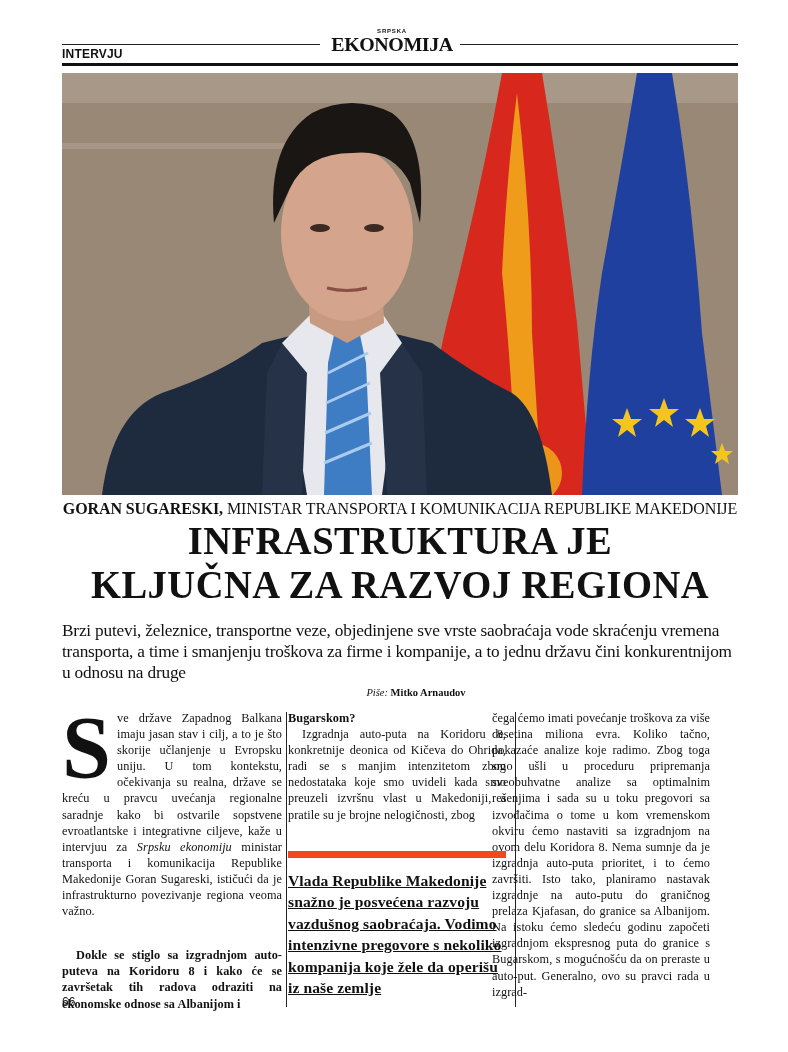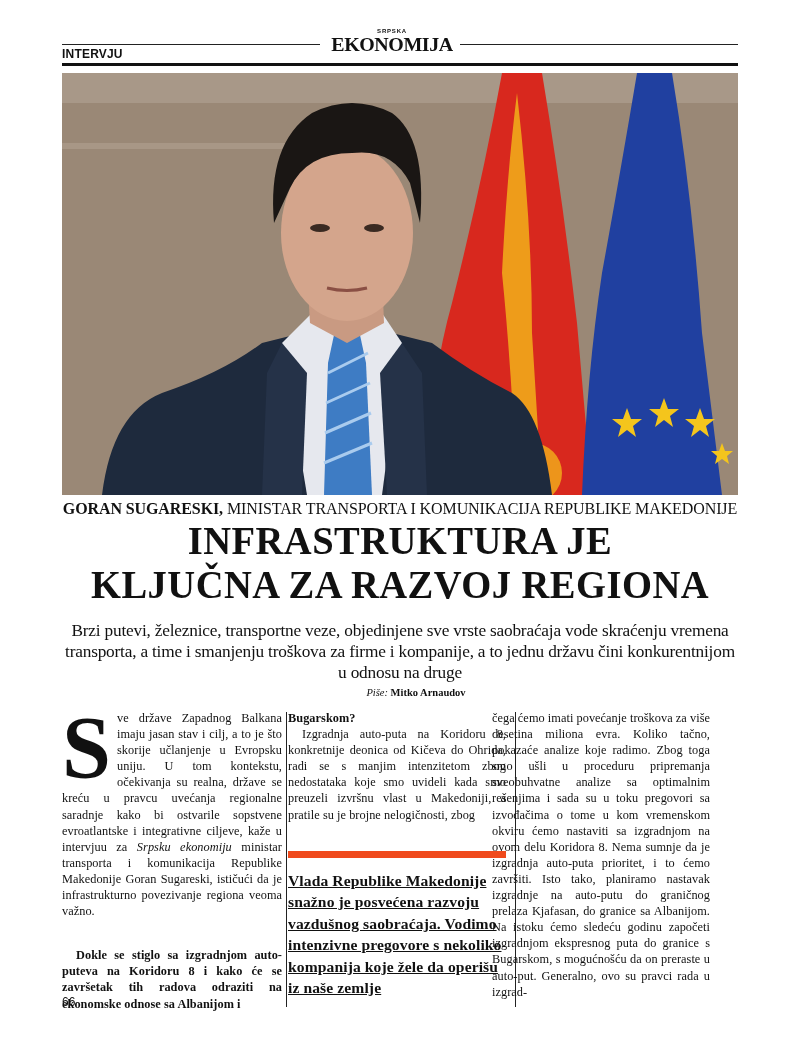--- a/index.html
+++ b/index.html
@@ -16,21 +16,21 @@
 
   
   .photo { position: absolute; left: 62px; top: 73px; width: 676px; height: 422px; overflow: hidden;
     background: linear-gradient(180deg, #8a7868 0%, #9c8b7b 20%, #a69583 45%, #8d7a68 70%, #6f5e50 100%); }
   .photo svg { position: absolute; left: 0; top: 0; }
 
   
   .caption { position: absolute; left: 62px; top: 500px; width: 676px; text-align: center; font-size: 16px; letter-spacing: -0.1px; }
   .caption b { font-weight: bold; }
   .headline { position: absolute; left: 40px; top: 518px; width: 720px; text-align: center; font-weight: bold; font-size: 41px; line-height: 44px; letter-spacing: 0.5px; transform: scaleX(0.94); }
-  .lead { position: absolute; left: 62px; top: 620px; width: 676px; text-align: center; font-size: 17.3px; line-height: 21px; letter-spacing: -0.2px; }
+  .lead { position: absolute; left: 62px; top: 620px; width: 676px; text-align: left; font-size: 17.3px; line-height: 21px; letter-spacing: -0.2px; }
   .byline { position: absolute; left: 62px; top: 687px; width: 676px; text-align: center; font-size: 10.5px; }
   .byline i { font-style: italic; margin-left: 32px; }
   .byline b { font-weight: bold; }
 
   
   .col { position: absolute; top: 710px; font-size: 12.3px; line-height: 16.1px; text-align: justify; letter-spacing: 0.05px; }
   .col1 { left: 62px; width: 220px; }
   .col2 { left: 288px; width: 218px; }
   .col3 { left: 492px; width: 218px; }
   .col-sep { position: absolute; width: 1px; background: #222; }

